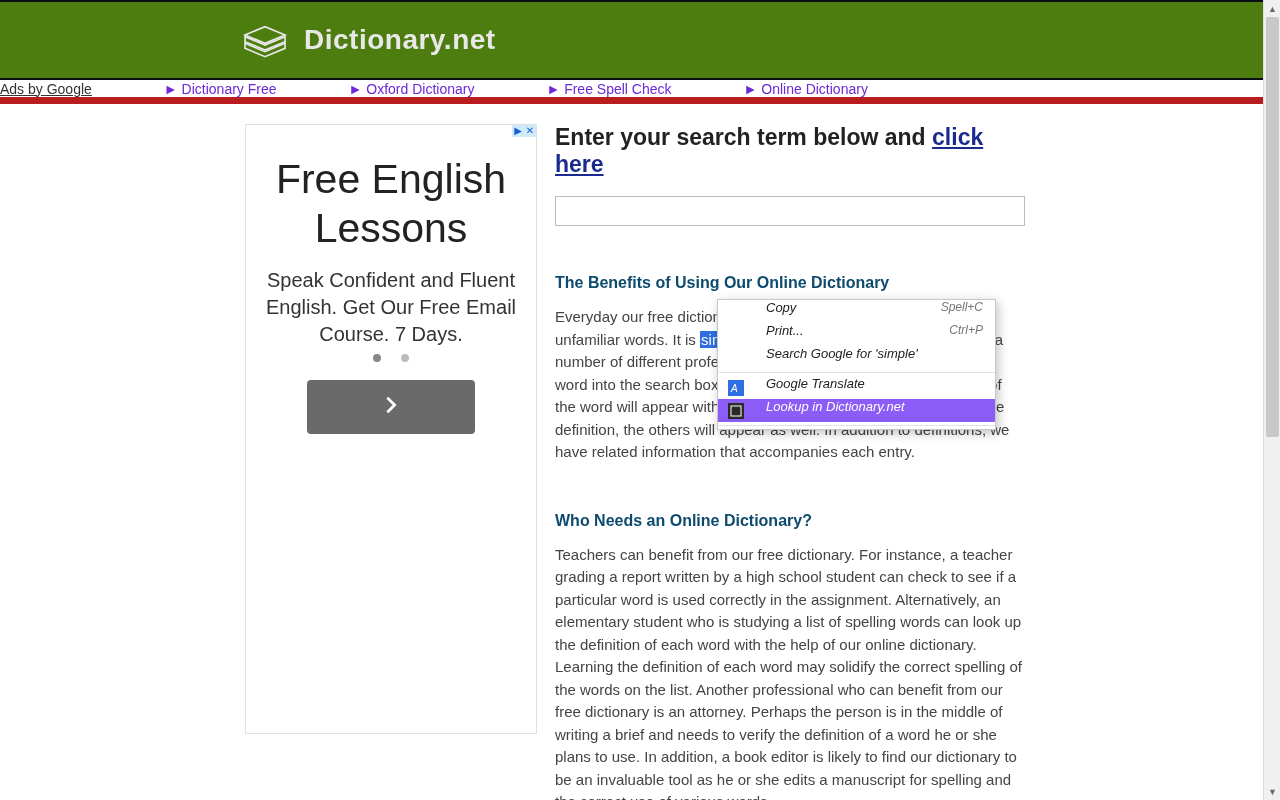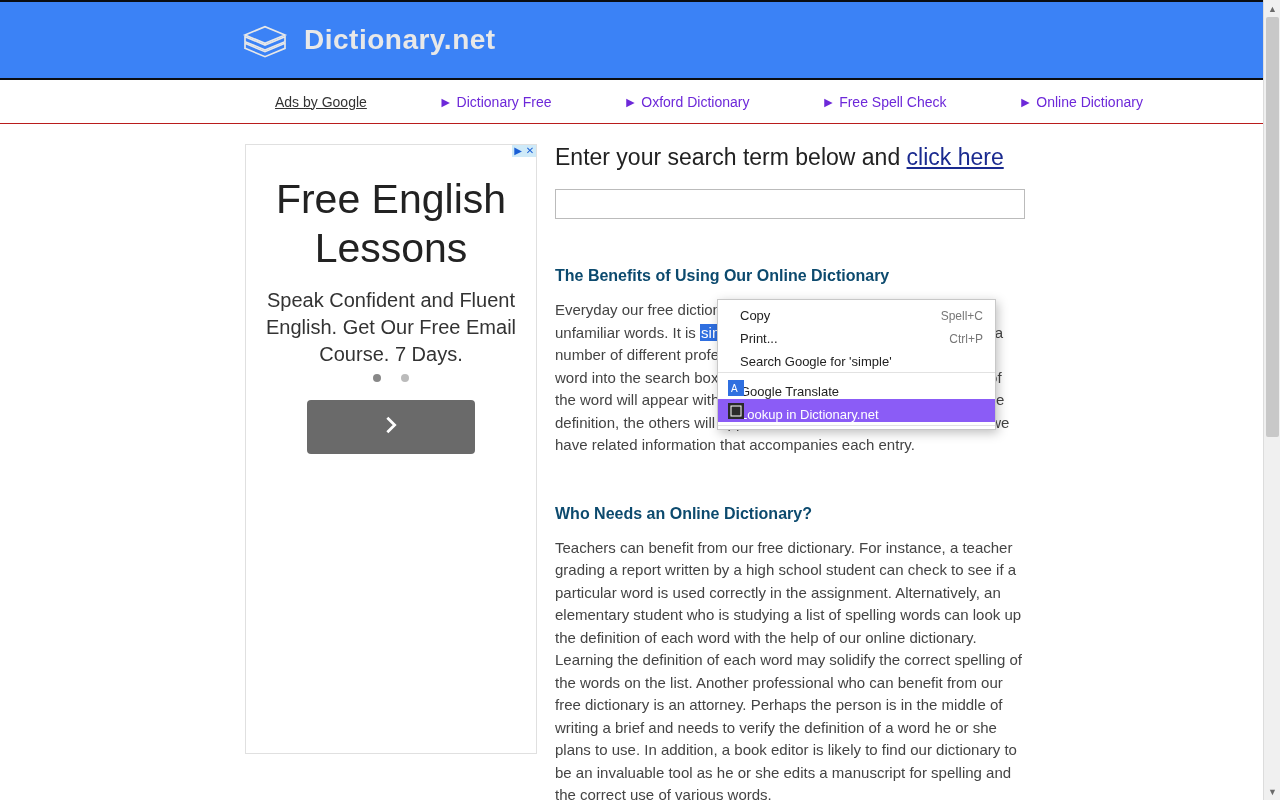--- a/index.html
+++ b/index.html
@@ -6,47 +6,46 @@
   body {
     font-family: -apple-system, BlinkMacSystemFont, "Segoe UI", Arial, sans-serif;
     background: #fff;
     color: #333;
     width: 1280px;
     height: 800px;
     overflow: hidden;
     position: relative;
   }
   .header {
-    background: #3b82f6;
+    background: #4d7c0f;
     height: 80px;
     border-top: 2px solid #0a0d12;
     border-bottom: 2px solid #0a0d12;
     display: flex;
     align-items: center;
     padding-left: 240px;
   }
   .logo-wrap {
     display: flex;
     align-items: center;
     gap: 14px;
   }
   .logo-icon svg { width: 50px; height: 42px; display:block; }
   .logo-text {
     color: #e8e8e8;
     font-size: 28px;
     font-weight: 700;
     letter-spacing: 0.5px;
   }
   .adbar {
-    border-bottom: 1px solid #b91c1c;
-    height: 44px;
+    border-bottom: 7px solid #b91c1c;
+    height: 24px;
     display: flex;
     align-items: center;
     gap: 72px;
-    padding-left: 275px;
     font-size: 14px;
   }
   .adbar .label { text-decoration: underline; color: #333; }
   .adbar a { color: #6d28d9; cursor: pointer; }
   .content {
     display: flex;
     gap: 18px;
     padding-top: 20px;
     padding-left: 245px;
     align-items: flex-start;
@@ -77,21 +76,21 @@
     display: flex; align-items: center; justify-content: center; margin: 0 auto;
     cursor: pointer;
   }
   .ad-btn svg { width: 22px; height: 22px; }
   .main {
     width: 470px;
     color: #333;
   }
   .prompt {
     font-size: 23px;
-    font-weight: 400;
+    font-weight: 700;
     color: #222;
     margin-bottom: 18px;
   }
   .prompt a { color: #1a2a8f; text-decoration: underline; cursor:pointer; }
   .search-input {
     width: 100%; height: 30px;
     border: 1px solid #bbb;
     padding: 4px 8px;
     font-size: 14px;
   }
@@ -105,25 +104,26 @@
     left: 717px; top: 299px;
     width: 279px;
     background: #fff;
     border: 1px solid #c8c8c8;
     box-shadow: 2px 3px 10px rgba(0,0,0,0.25);
     font-size: 13px;
     color: #222;
     z-index: 50;
   }
   .ctx .row {
-    display: flex; align-items: flex-end;
+    display: flex; align-items: flex-start;
     height: 23px;
-    padding: 0 12px 0 22px;
+    padding: 0 12px 0 48px;
     position: relative;
     cursor: default;
+    font-style: italic;
   }
   .ctx .row .label { flex: 1; }
   .ctx .row .shortcut { color: #777; font-size: 12px; }
   .ctx .sep { height: 1px; background: #e2e2e2; margin: 3px 0; }
   .ctx .row .icn {
     position: absolute; left: 10px; top: 4px; width: 16px; height: 16px;
     display:flex; align-items:center; justify-content:center;
   }
   .ctx .row.hover {
     background: #8b5cf6; color: #fff;

